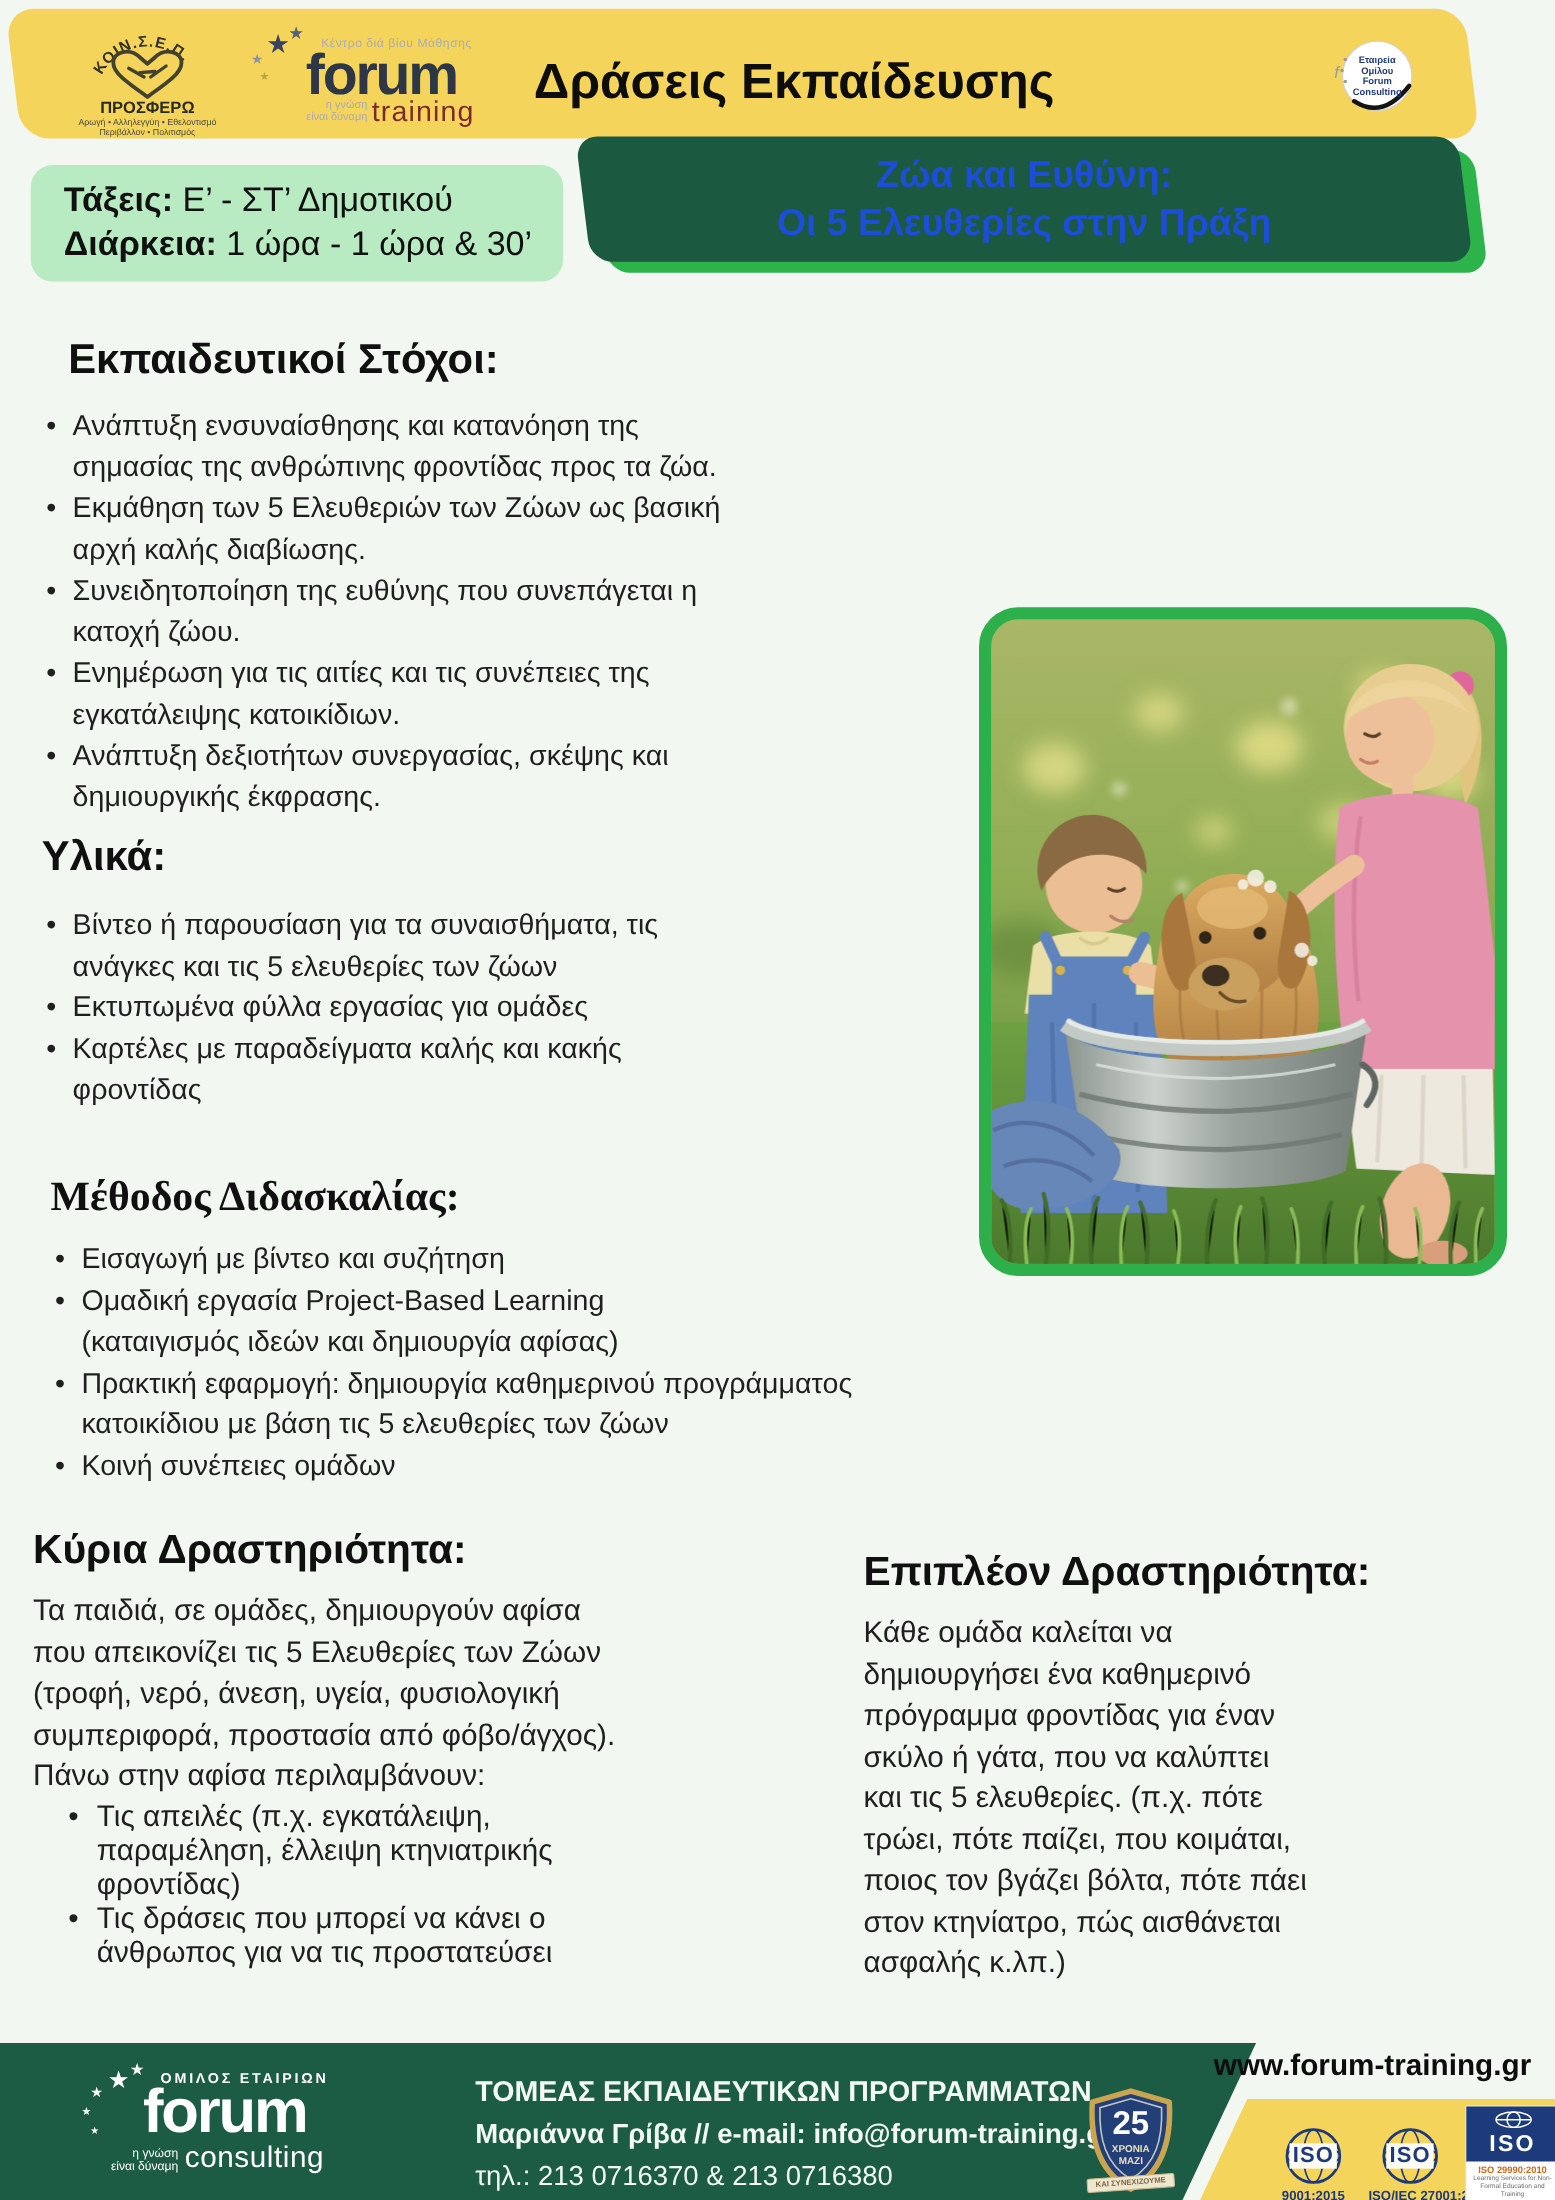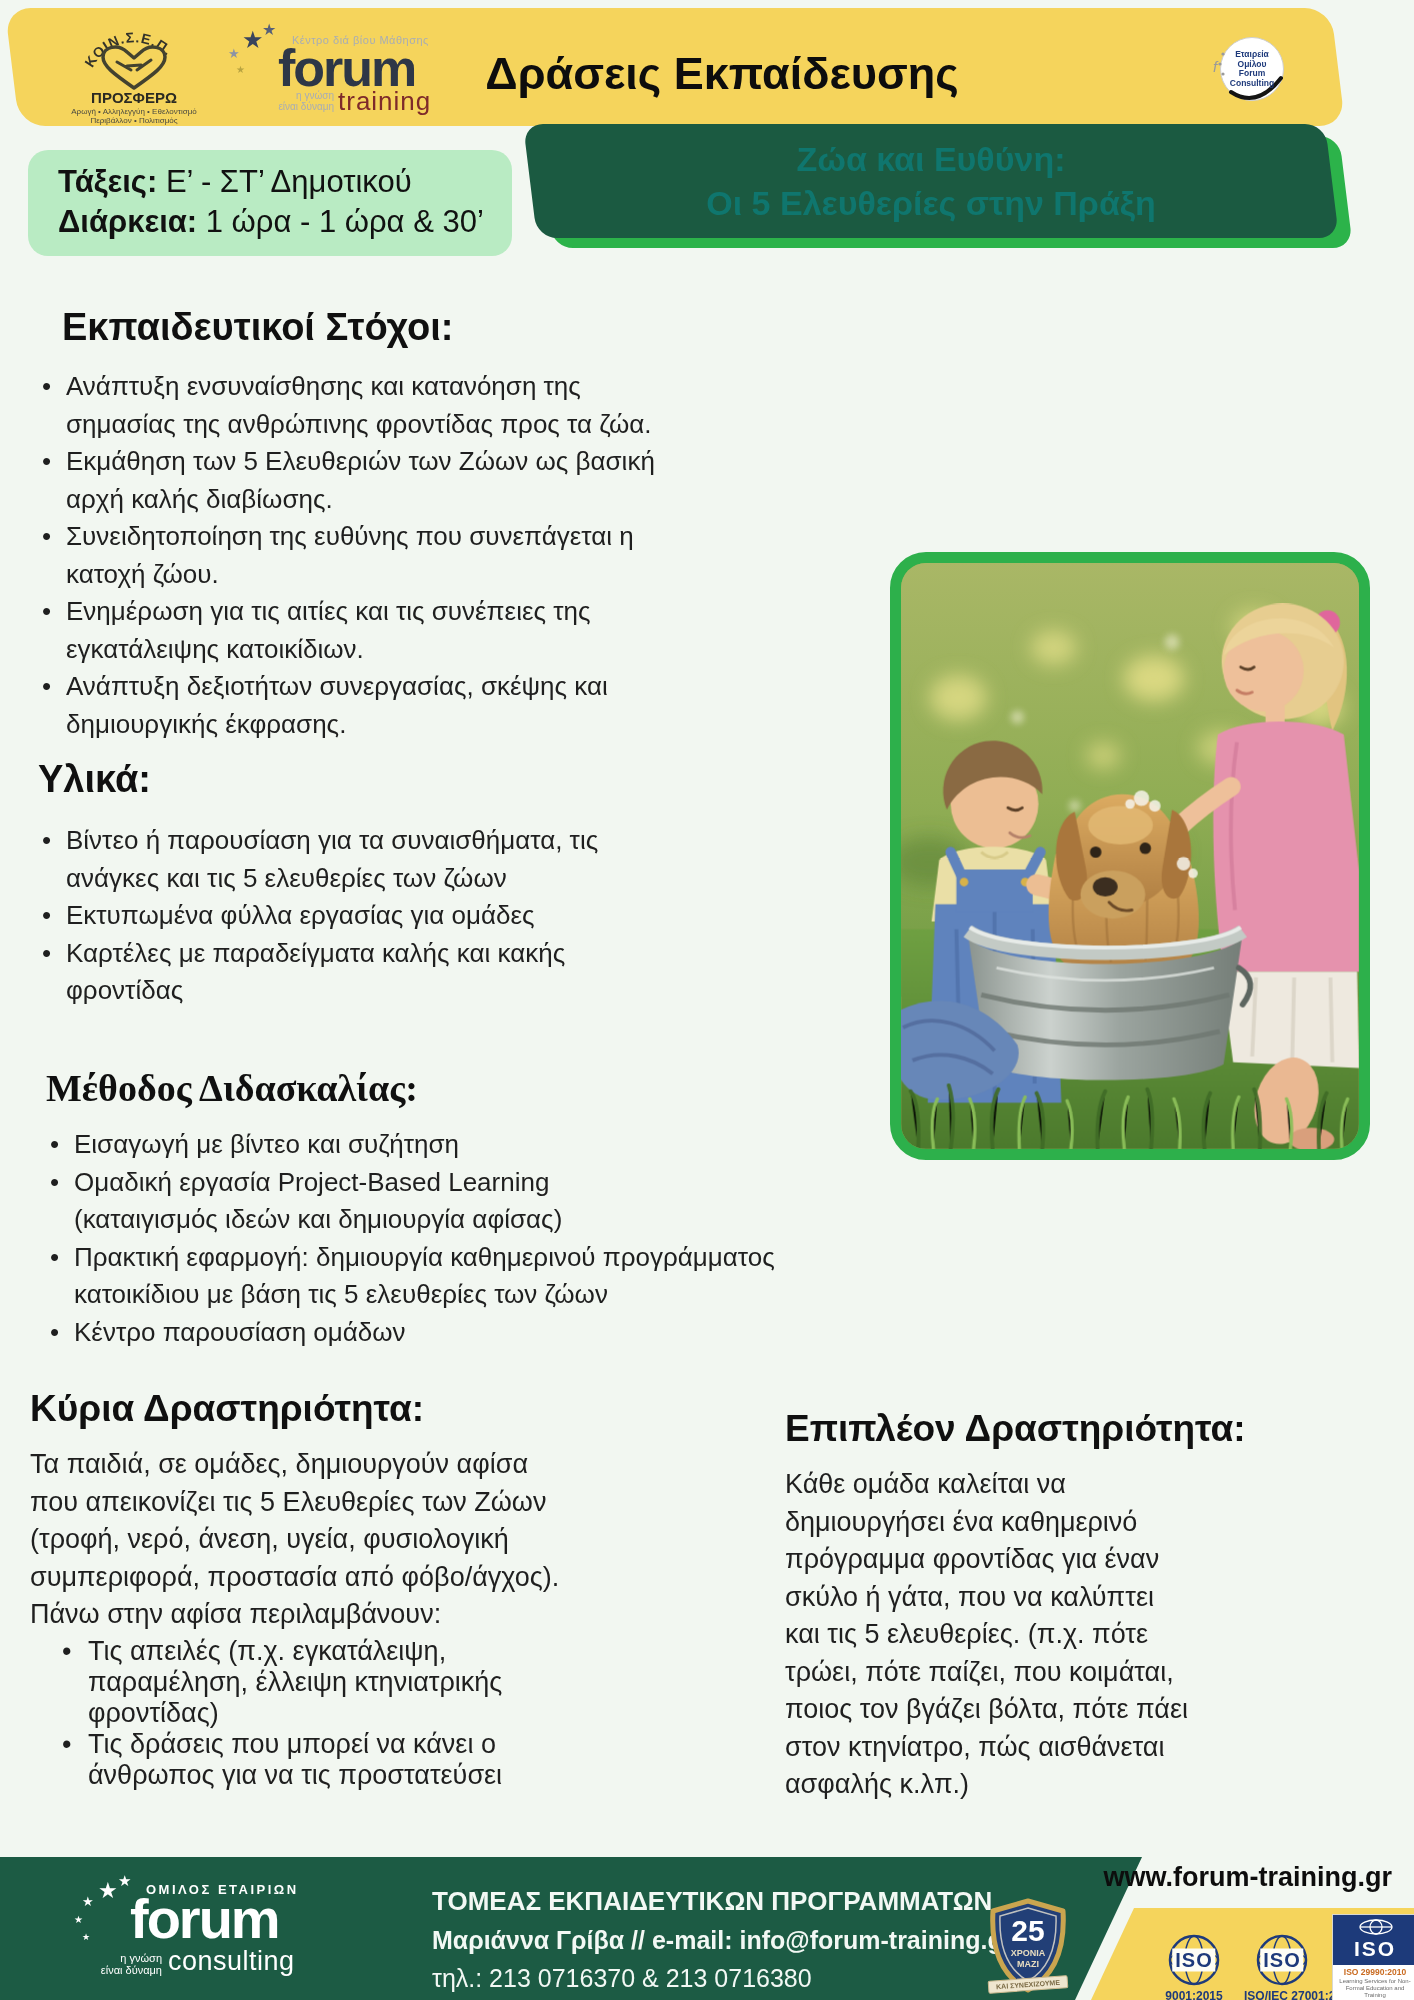--- a/index.html
+++ b/index.html
@@ -38,21 +38,21 @@
 
   
   .meta-badge { position:absolute; left:28px; top:150px; background:#B9EBC3; border-radius:20px;
     padding:12px 28px 14px 30px; font-size:31px; line-height:40px; color:#111; }
   .meta-badge b { font-weight:700; }
   .topic { position:absolute; left:530px; top:124px; width:802px; height:114px; }
   .topic .accent { content:""; position:absolute; left:16px; top:12px; width:800px; height:112px;
     background:#2CB34A; border-radius:20px; transform:skewX(7deg); }
   .topic .box { position:absolute; inset:0; background:#1B5A41; border-radius:20px; transform:skewX(7deg); }
   .topic .txt { position:absolute; inset:0; display:flex; flex-direction:column; justify-content:center;
-    text-align:center; color:#0f766e; font-weight:700; font-size:34px; line-height:44px; }
+    text-align:center; color:#1d4ed8; font-weight:700; font-size:34px; line-height:44px; }
 
   
   .h2 { position:absolute; font-size:38px; font-weight:700; color:#101010; }
   .blist { position:absolute; list-style:none; font-size:26px; line-height:37.5px; }
   .blist li { position:relative; padding-left:26px; white-space:pre-line; }
   .blist li::before { content:"•"; position:absolute; left:2px; top:0; font-size:26px; }
   #goals-h { left:38px; top:306px;margin-left:24px; }
   #goals-ul { left:40px; top:368px; width:700px; }
   #materials-h { left:38px; top:758px; }
   #materials-ul { left:40px; top:822px; width:700px; }
@@ -214,21 +214,21 @@
 φροντίδας</li>
     </ul>
 
   <div class="h2" id="method-h">Μέθοδος Διδασκαλίας:</div>
   <ul class="blist" id="method-ul">
       <li>Εισαγωγή με βίντεο και συζήτηση</li>
       <li>Ομαδική εργασία Project-Based Learning
 (καταιγισμός ιδεών και δημιουργία αφίσας)</li>
       <li>Πρακτική εφαρμογή: δημιουργία καθημερινού προγράμματος
 κατοικίδιου με βάση τις 5 ελευθερίες των ζώων</li>
-      <li>Κέντρο παρουσίαση ομάδων</li>
+      <li>Κοινή συνέπειες ομάδων</li>
     </ul>
 
   <figure class="photo">
     <svg viewBox="0 0 480 608" preserveAspectRatio="none">
       <defs>
         <linearGradient id="meadow" x1="0" y1="0" x2="0" y2="1">
           <stop offset="0" stop-color="#a9b766"></stop>
             <stop offset="0.55" stop-color="#90ad54"></stop>
             <stop offset="1" stop-color="#6f9a43"></stop>
         </linearGradient>

